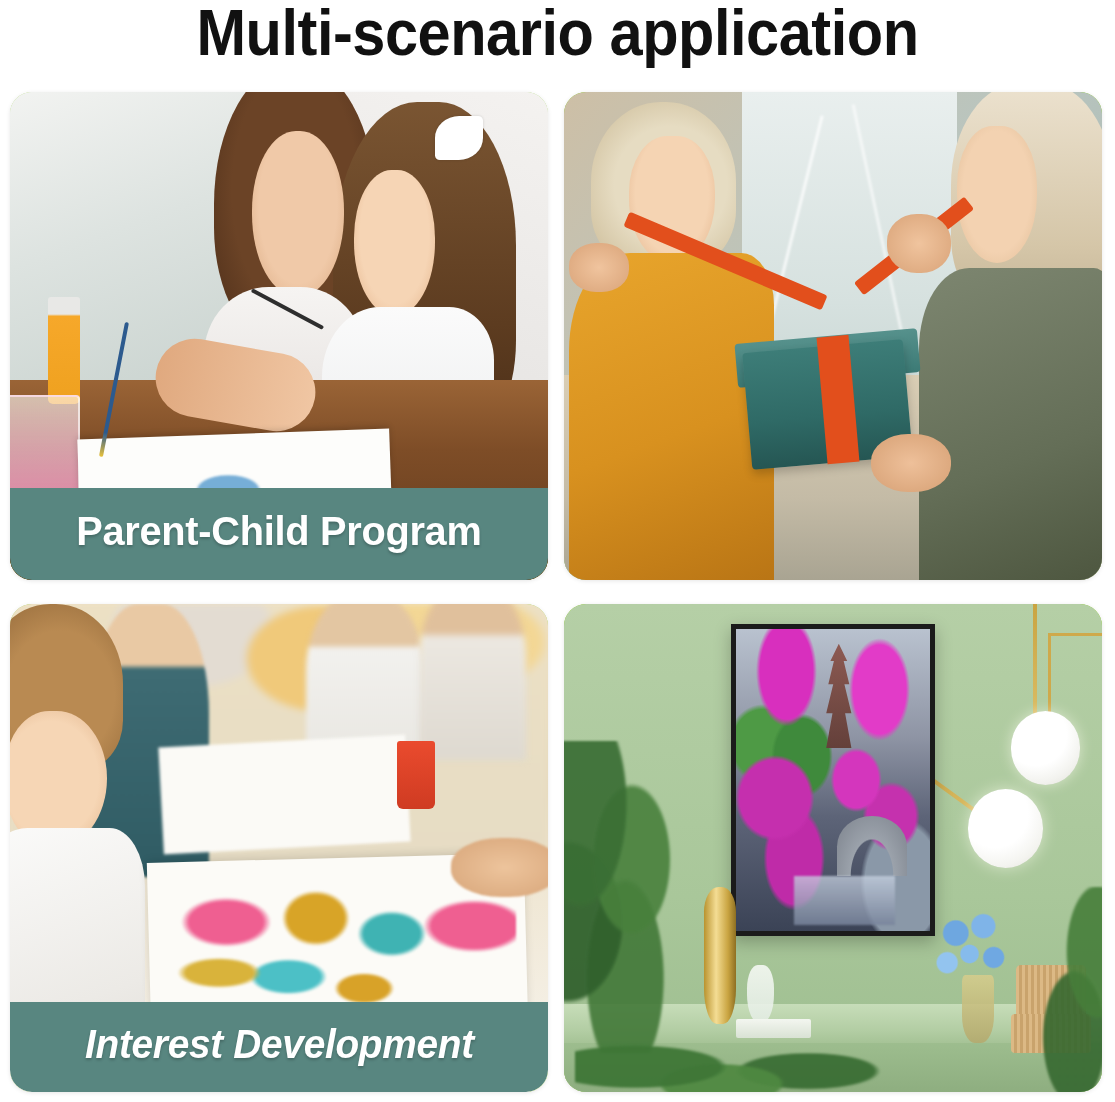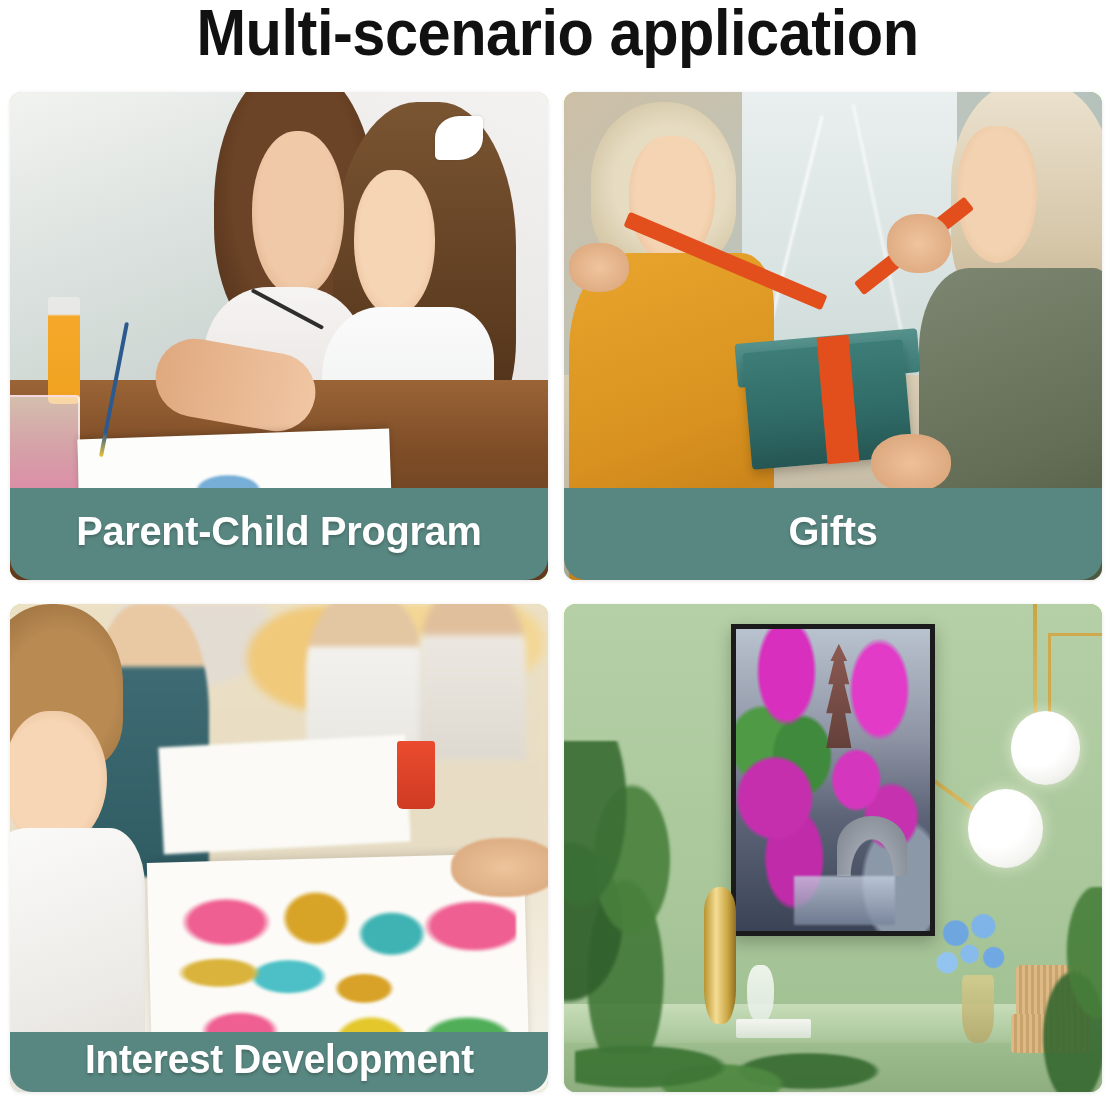--- a/index.html
+++ b/index.html
@@ -44,21 +44,21 @@
     height: 1000px;
     display: grid;
     grid-template-columns: 538px 538px;
     grid-template-rows: 488px 488px;
     column-gap: 16px;
     row-gap: 24px;
   }
 
   .card {
     position: relative;
-    border-radius: 12px;
+    border-radius: 22px;
     overflow: hidden;
     background: #84cc16;
     box-shadow: 0 1px 4px rgba(0,0,0,0.10);
   }
 
   .card-photo {
     position: absolute;
     inset: 0;
     overflow: hidden;
   }
@@ -70,21 +70,21 @@
     bottom: 0;
     height: 92px;
     background: #588680;
     border-bottom-left-radius: 22px;
     border-bottom-right-radius: 22px;
     display: flex;
     align-items: center;
     justify-content: center;
     padding-bottom: 6px;
   }
-  .card-caption.row2 { height: 60px; }
+  .card-caption.row2 { height: 90px; font-style: italic; }
 
   .caption-text {
     color: #ffffff;
     font-size: 41px;
     font-weight: 700;
     letter-spacing: -0.3px;
     text-shadow: 0 2px 3px rgba(0,0,0,0.22);
     white-space: nowrap;
     transform: scaleX(0.97);
   }
@@ -387,23 +387,20 @@
         <div class="girl-body"></div>
         <div class="box-lid"></div>
         <div class="box"></div>
         <div class="ribbon-v"></div>
         <div class="ribbon-a"></div>
         <div class="ribbon-b"></div>
         <div class="hand-l"></div>
         <div class="hand-r"></div>
         <div class="hand-b"></div>
       </div>
-      <div class="card-caption">
-        <span class="caption-text">Gifts</span>
-      </div>
     </div>
 
     <div class="card">
       <div class="card-photo p3">
         <div class="bg-blur"></div>
         <div class="kid-far2"></div>
         <div class="kid-far3"></div>
         <div class="kid-far1"></div>
         <div class="paper-far"></div>
         <div class="cup"></div>

